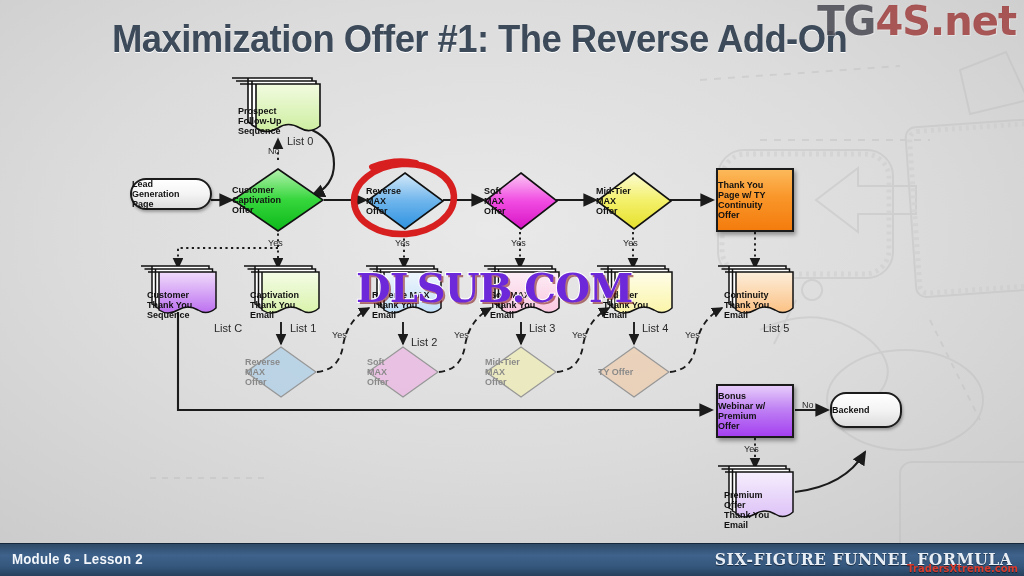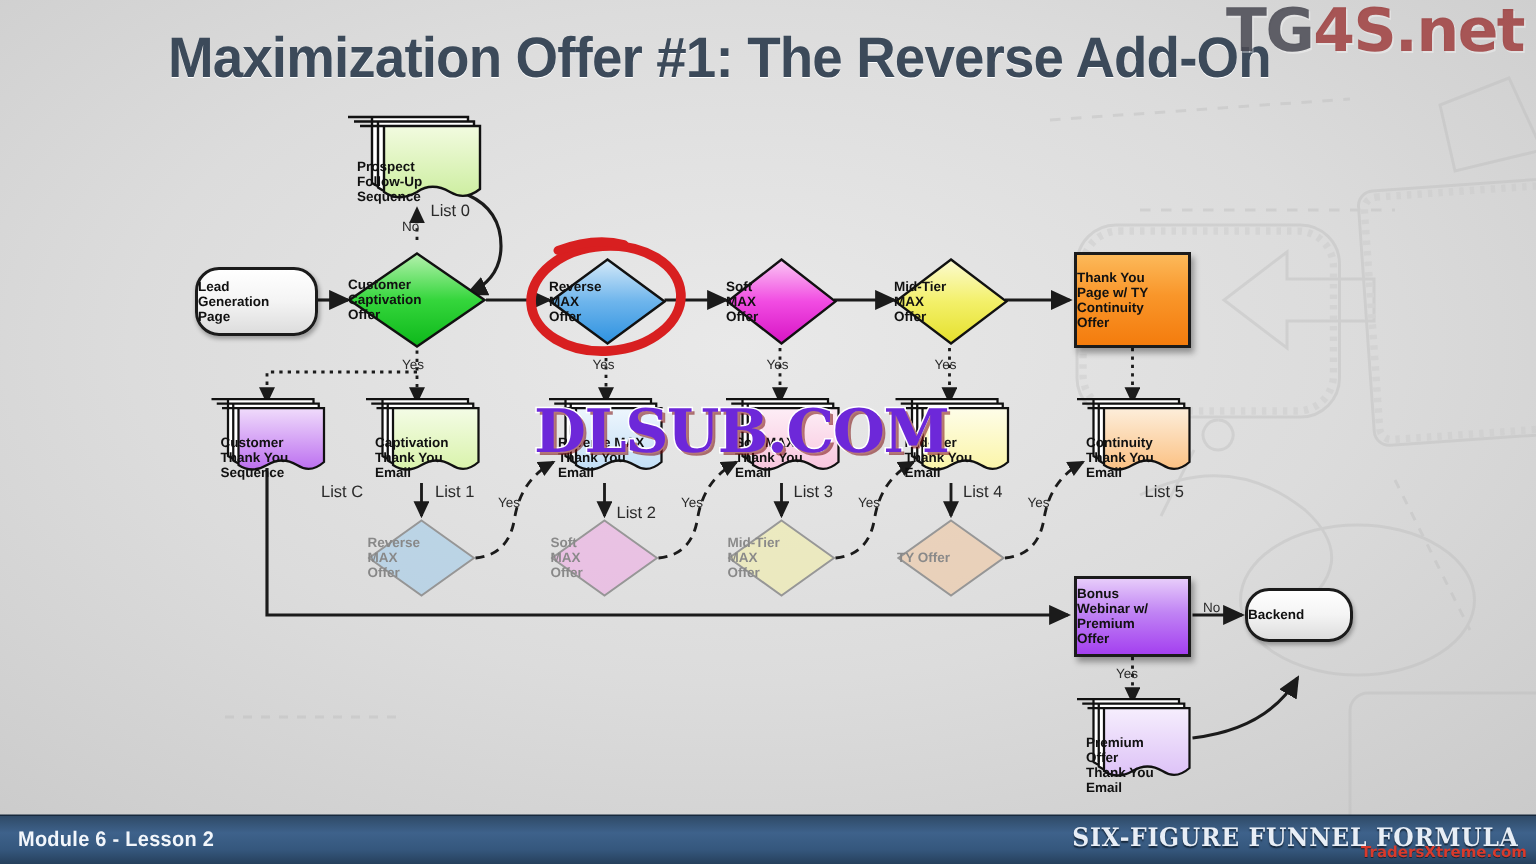--- a/index.html
+++ b/index.html
@@ -167,21 +167,21 @@
     </g>
 
     <g stroke="#1b1b1b" stroke-width="1.9" fill="none" stroke-dasharray="6 4.5">
       <path d="M317 372 q22 -2 26 -26 q4 -26 26 -38" marker-end="url(#ars)"></path>
       <path d="M439 372 q22 -2 26 -26 q4 -26 26 -38" marker-end="url(#ars)"></path>
       <path d="M557 372 q22 -2 26 -26 q4 -26 26 -38" marker-end="url(#ars)"></path>
       <path d="M670 372 q22 -2 26 -26 q4 -26 26 -38" marker-end="url(#ars)"></path>
     </g>
   </svg>
 
-  <div class="node term" style="left:130px;top:178px;width:82px;height:46px;">
+  <div class="node term" style="left:130px;top:178px;width:82px;height:32px;">
     <span class="lbl">Lead
 Generation
 Page</span>
   </div>
 
   <div class="node docstack" style="left:232px;top:82px;width:92px;height:58px;">
     <svg width="92" height="58" style="position:absolute;left:0;top:0;overflow:visible;">
       <g stroke="#111" stroke-width="1.6">
         <path d="M8 2 H88 V44 Q78 52 68 46 Q56 39 46 46 Q34 53 24 46 V2 Z" fill="#ffffff" transform="translate(-8,-6)"></path>
         <path d="M8 2 H88 V44 Q78 52 68 46 Q56 39 46 46 Q34 53 24 46 V2 Z" fill="#ffffff" transform="translate(-4,-3)"></path>

